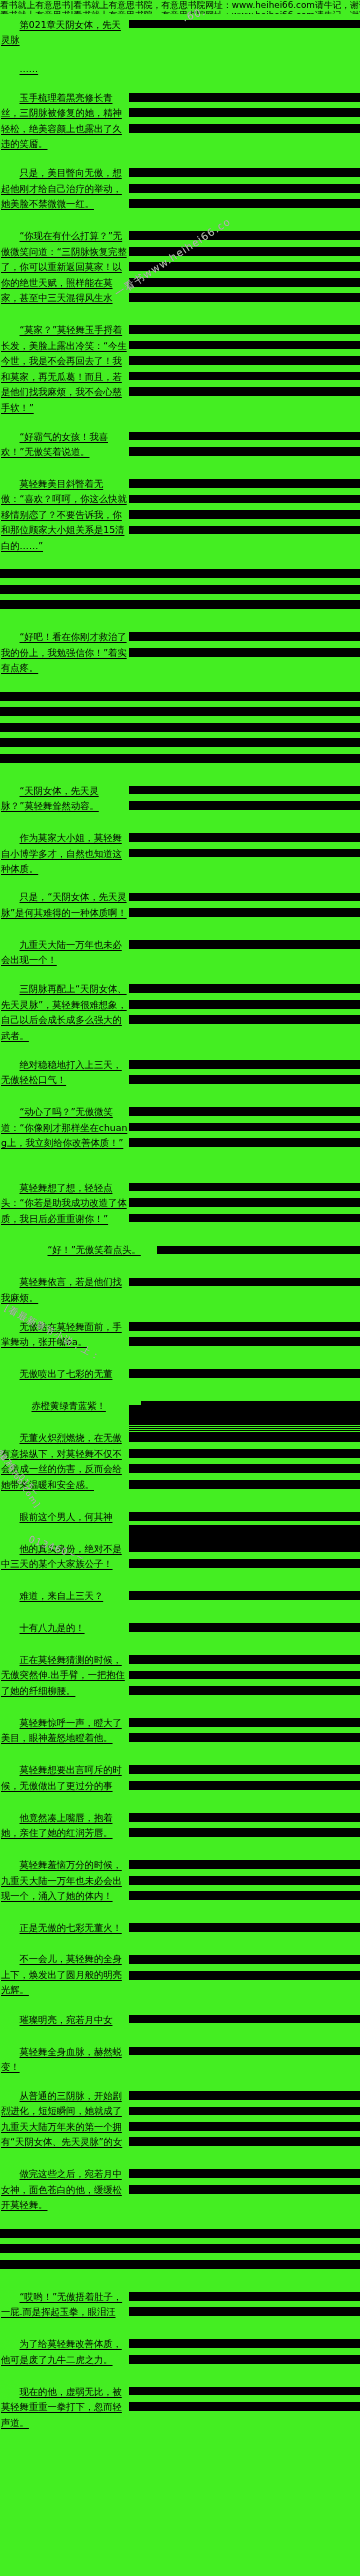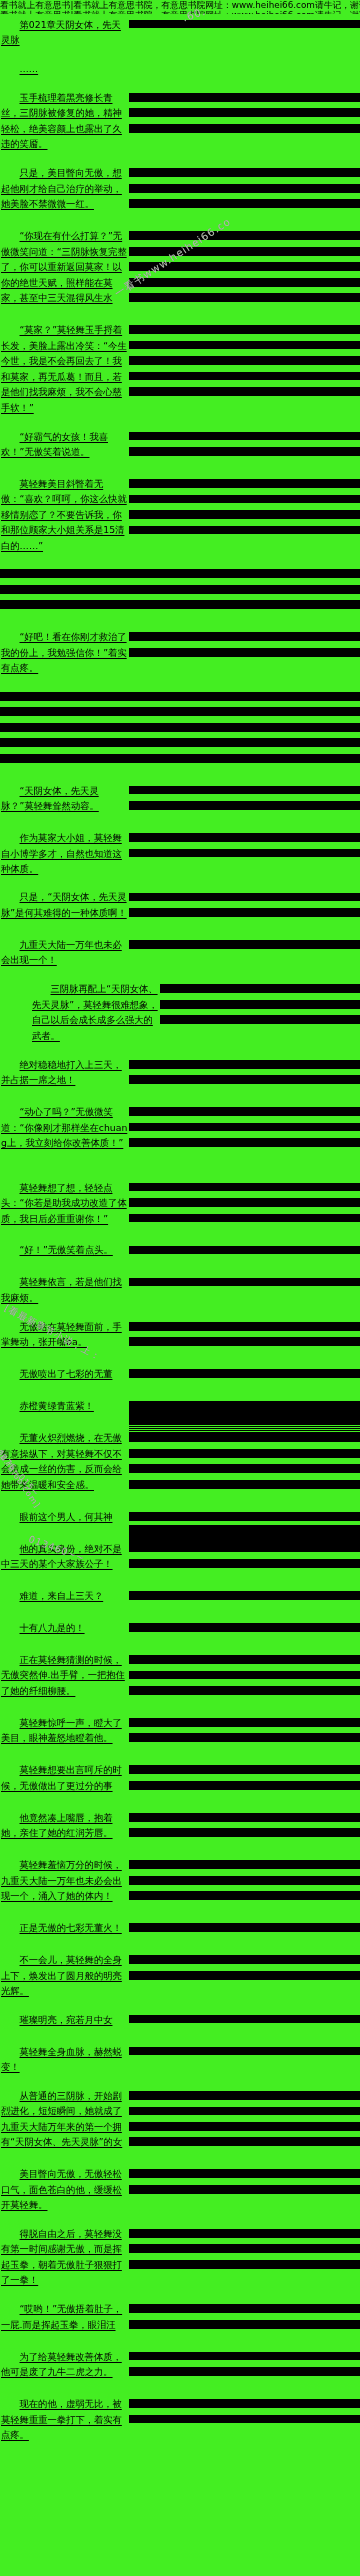--- a/index.html
+++ b/index.html
@@ -150,29 +150,29 @@
           <div class="bar" style="background: rgb(0, 0, 0);"></div>
         </div>
       </div>
       <div class="row gap-large">
         <p class="para" style="height: 31px;">九重天大陆一万年也未必会出现一个！</p>
         <div class="bars">
           <div class="bar" style="background: rgb(0, 0, 0);"></div>
         </div>
       </div>
       <div class="row">
-        <p class="para" style="height: 62px; margin-left: 31px;">三阴脉再配上“天阴女体、先天灵脉”，莫轻舞很难想象，自己以后会成长成多么强大的武者。</p>
-        <div class="bars">
-          <div class="bar" style="background: rgb(0, 0, 0);"></div>
-          <div class="bar" style="background: rgb(0, 0, 0);"></div>
-          <div class="bar" style="background: rgb(0, 0, 0);"></div>
-        </div>
-      </div>
-      <div class="row">
-        <p class="para" style="height: 31px;">绝对稳稳地打入上三天，并占据一席之地！</p>
+        <p class="para" style="height: 62px;">三阴脉再配上“天阴女体、先天灵脉”，莫轻舞很难想象，自己以后会成长成多么强大的武者。</p>
+        <div class="bars">
+          <div class="bar" style="background: rgb(0, 0, 0);"></div>
+          <div class="bar" style="background: rgb(0, 0, 0);"></div>
+          <div class="bar" style="background: rgb(0, 0, 0);"></div>
+        </div>
+      </div>
+      <div class="row">
+        <p class="para" style="height: 31px;">绝对稳稳地打入上三天，无傲轻松口气！</p>
         <div class="bars">
           <div class="bar" style="background: rgb(0, 0, 0);"></div>
           <div class="bar" style="background: rgb(0, 0, 0);"></div>
         </div>
       </div>
       <div class="row">
         <p class="para" style="height: 62px;">“动心了吗？”无傲微笑道：“你像刚才那样坐在chuang上，我立刻给你改善体质！”</p>
         <div class="bars">
           <div class="bar" style="background: rgb(0, 0, 0);"></div>
           <div class="bar" style="background: rgb(0, 0, 0);"></div>
@@ -181,21 +181,21 @@
       </div>
       <div class="row">
         <p class="para" style="height: 46px;">莫轻舞想了想，轻轻点头：“你若是助我成功改造了体质，我日后必重重谢你！”</p>
         <div class="bars">
           <div class="bar" style="background: rgb(0, 0, 0);"></div>
           <div class="bar" style="background: rgb(0, 0, 0);"></div>
           <div class="bar" style="background: rgb(0, 0, 0);"></div>
         </div>
       </div>
       <div class="row">
-        <p class="para" style="height: 15.5px;">“好！”无傲笑着点头。</p>
+        <p class="para" style="height: 15.5px; margin-left: 28px;">“好！”无傲笑着点头。</p>
         <div class="bars">
           <div class="bar" style="background: rgb(0, 0, 0);"></div>
         </div>
       </div>
       <div class="row">
         <p class="para" style="height: 31px;">莫轻舞依言，若是他们找我麻烦。</p>
         <div class="bars">
           <div class="bar" style="background: rgb(0, 0, 0);"></div>
         </div>
       </div>
@@ -206,21 +206,21 @@
           <div class="bar" style="background: rgb(0, 0, 0);"></div>
         </div>
       </div>
       <div class="row">
         <p class="para" style="height: 15.5px;">无傲喷出了七彩的无董火！</p>
         <div class="bars">
           <div class="bar" style="background: rgb(0, 0, 0);"></div>
         </div>
       </div>
       <div class="row">
-        <p class="para" style="height: 15.5px;">赤橙黄绿青蓝紫！</p>
+        <p class="para" style="height: 15.5px; margin-left: 12px;">赤橙黄绿青蓝紫！</p>
         <div class="bars">
           <div class="bar" style="background: rgb(0, 0, 0);"></div>
         </div>
       </div>
       <div class="row">
         <p class="para" style="height: 62px;">无董火炽烈燃烧，在无傲有意操纵下，对莫轻舞不仅不会造成一丝的伤害，反而会给她带来温暖和安全感。</p>
         <div class="bars">
           <div class="bar" style="background: rgb(0, 0, 0);"></div>
           <div class="bar" style="background: rgb(0, 0, 0);"></div>
           <div class="bar" style="background: rgb(0, 0, 0);"></div>
@@ -289,21 +289,21 @@
           <div class="bar" style="background: rgb(0, 0, 0);"></div>
         </div>
       </div>
       <div class="row">
         <p class="para" style="height: 15.5px;">正是无傲的七彩无董火！</p>
         <div class="bars">
           <div class="bar" style="background: rgb(0, 0, 0);"></div>
         </div>
       </div>
       <div class="row">
-        <p class="para" style="height: 46px;">不一会儿，莫轻舞的全身上下，焕发出了圆月般的明亮光辉。</p>
+        <p class="para" style="height: 46px; font-family: Liberation Mono, monospace;">不一会儿，莫轻舞的全身上下，焕发出了圆月般的明亮光辉。</p>
         <div class="bars">
           <div class="bar" style="background: rgb(0, 0, 0);"></div>
           <div class="bar" style="background: rgb(0, 0, 0);"></div>
         </div>
       </div>
       <div class="row">
         <p class="para" style="height: 15.5px;">璀璨明亮，宛若月中女神！</p>
         <div class="bars">
           <div class="bar" style="background: rgb(0, 0, 0);"></div>
         </div>
@@ -317,28 +317,27 @@
       <div class="row">
         <p class="para" style="height: 62px;">从普通的三阴脉，开始剧烈进化，短短瞬间，她就成了九重天大陆万年来的第一个拥有“天阴女体、先天灵脉”的女子！</p>
         <div class="bars">
           <div class="bar" style="background: rgb(0, 0, 0);"></div>
           <div class="bar" style="background: rgb(0, 0, 0);"></div>
           <div class="bar" style="background: rgb(0, 0, 0);"></div>
           <div class="bar" style="background: rgb(0, 0, 0);"></div>
         </div>
       </div>
       <div class="row">
-        <p class="para" style="height: 46px;">美目瞥向无傲，无傲轻松口气，面色苍白的他，缓缓松开莫轻舞。</p>
-        <div class="bars">
-          <div class="bar" style="background: rgb(0, 0, 0);"></div>
-          <div class="bar" style="background: rgb(0, 0, 0);"></div>
-        </div>
-      </div>
-      <div class="row">
-        <p class="para" style="height: 62px;">得脱自由之后，莫轻舞没有第一时间感谢无傲，而是挥起玉拳，朝着无傲肚子狠狠打了一拳！</p>
+        <p class="para" style="height: 46px;">做完这些之后，宛若月中女神，面色苍白的他，缓缓松开莫轻舞。</p>
+        <div class="bars">
+          <div class="bar" style="background: rgb(0, 0, 0);"></div>
+          <div class="bar" style="background: rgb(0, 0, 0);"></div>
+        </div>
+      </div>
+      <div class="row">
         <div class="bars">
           <div class="bar" style="background: rgb(0, 0, 0);"></div>
           <div class="bar" style="background: rgb(0, 0, 0);"></div>
           <div class="bar" style="background: rgb(0, 0, 0);"></div>
         </div>
       </div>
       <div class="row">
         <p class="para" style="height: 31px;">“哎哟！”无傲捂着肚子，一屁.而是挥起玉拳，眼泪汪汪。</p>
         <div class="bars">
           <div class="bar" style="background: rgb(0, 0, 0);"></div>
@@ -346,21 +345,21 @@
         </div>
       </div>
       <div class="row gap-large">
         <p class="para" style="height: 31px;">为了给莫轻舞改善体质，他可是废了九牛二虎之力。</p>
         <div class="bars">
           <div class="bar" style="background: rgb(0, 0, 0);"></div>
           <div class="bar" style="background: rgb(0, 0, 0);"></div>
         </div>
       </div>
       <div class="row">
-        <p class="para" style="height: 46px;">现在的他，虚弱无比，被莫轻舞重重一拳打下，着实有点疼。</p>
+        <p class="para" style="height: 46px;">现在的他，虚弱无比，被莫轻舞重重一拳打下，忽而轻声道。</p>
         <div class="bars">
           <div class="bar" style="background: rgb(0, 0, 0);"></div>
           <div class="bar" style="background: rgb(0, 0, 0);"></div>
         </div>
       </div>
     </div>
 
   <div>
       <span class="wm" style="left: 181px; top: 12.4px; font-size: 10.3px; color: rgb(185, 196, 176); transform: rotate(-18deg);">.60.</span>
       <span class="wm" style="left: 112px; top: 289px; font-size: 10.3px; color: rgb(185, 196, 176); transform: rotate(-33deg);">一看书www.heihei66.co</span>

